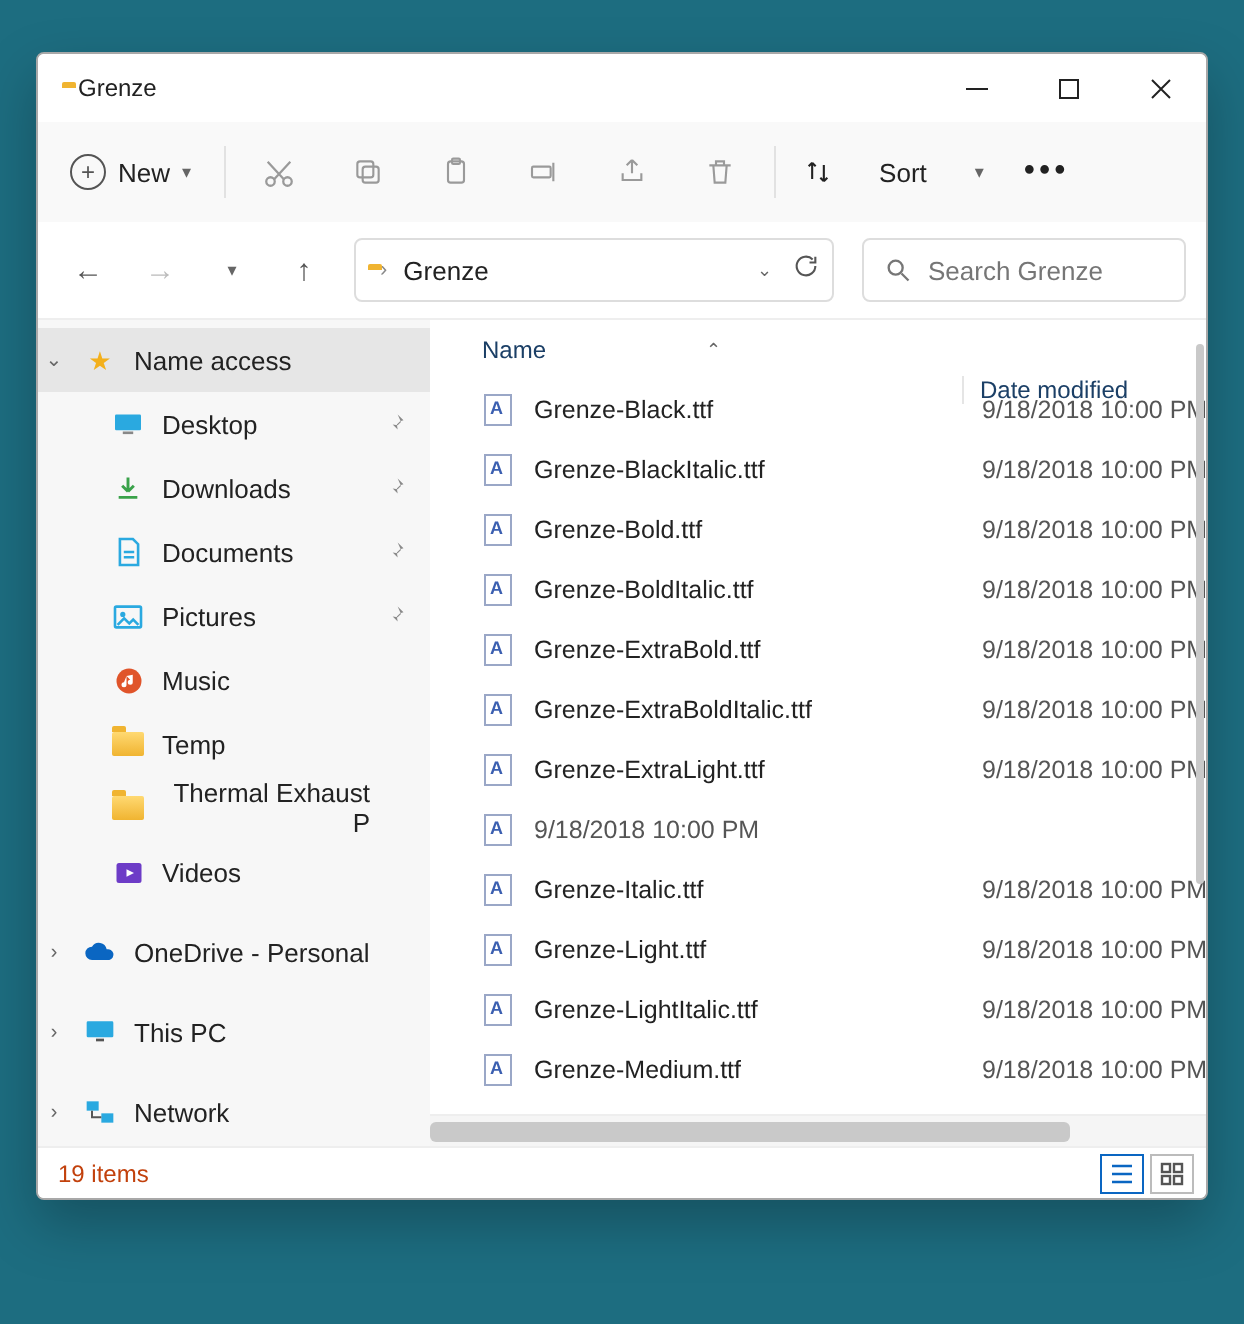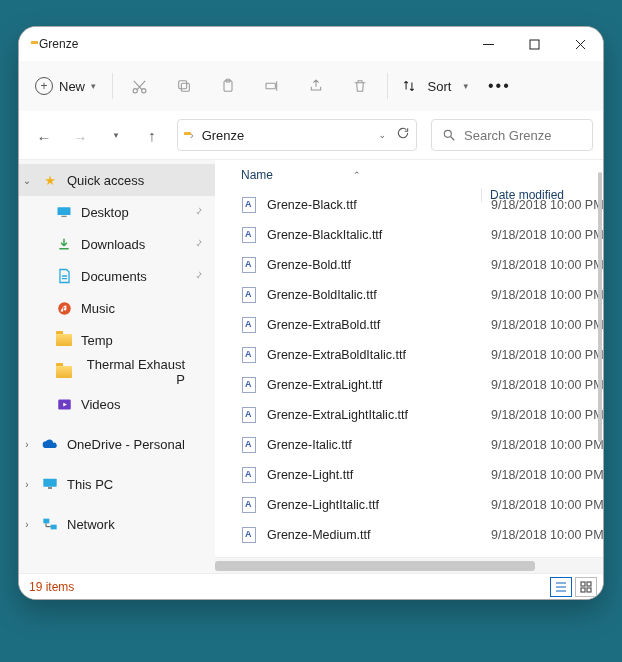--- a/index.html
+++ b/index.html
@@ -1,33 +1,33 @@
 <!DOCTYPE html>
 <html><head>
 <meta charset="utf-8">
 <style>
   * { box-sizing: border-box; margin: 0; padding: 0; font-family: "Segoe UI", -apple-system, sans-serif; }
   body { background: #1d6d80; width: 622px; height: 662px; overflow: hidden; padding: 26px 18px; }
-  .window { width: 586px; height: 574px; background: #fff; border: 1px solid #a8a8a8; border-radius: 18px; box-shadow: 0 12px 28px rgba(0,0,0,0.25); display: flex; flex-direction: column; overflow: hidden; }
+  .window { width: 586px; height: 574px; background: #fff; border: 1px solid #a8a8a8; border-radius: 4px; box-shadow: 0 12px 28px rgba(0,0,0,0.25); display: flex; flex-direction: column; overflow: hidden; }
 
   
   .titlebar { height: 34px; display: flex; align-items: center; background: #fff; }
   .title-left { display: flex; align-items: center; gap: 8px; padding-left: 12px; }
   .title-text { font-size: 12px; color: #222; }
   .title-controls { margin-left: auto; display: flex; }
   .title-btn { width: 46px; height: 34px; display: flex; align-items: center; justify-content: center; color: #222; }
   .title-btn svg { display: block; }
 
   
   .toolbar { height: 50px; display: flex; align-items: center; padding: 0 8px; background: #f9f9f9; gap: 2px; }
   .newbtn { display: flex; align-items: center; gap: 6px; padding: 6px 10px 6px 8px; border-radius: 4px; font-size: 13px; color: #222; }
   .newbtn .plus-circ { width: 18px; height: 18px; border: 1.3px solid #555; border-radius: 50%; display: flex; align-items: center; justify-content: center; font-size: 12px; line-height: 1; color: #555; }
   .tool-icon { width: 42px; height: 36px; display: flex; align-items: center; justify-content: center; color: #9a9a9a; border-radius: 4px; }
   .tool-sep { width: 1px; height: 26px; background: #e2e2e2; margin: 0 4px; }
-  .sortbtn { display: flex; align-items: center; gap: 12px; padding: 6px 8px; font-size: 13px; color: #222; }
+  .sortbtn { display: flex; align-items: center; gap: 24px; padding: 6px 8px; font-size: 13px; color: #222; }
   .morebtn { padding: 6px 10px; color: #222; font-size: 16px; letter-spacing: 2px; }
   .chev { font-size: 9px; color: #666; }
 
   
   .navbar { height: 48px; display: flex; align-items: center; padding: 0 10px; gap: 6px; background: #fff; }
   .nav-icon { width: 30px; height: 30px; display: flex; align-items: center; justify-content: center; color: #555; font-size: 15px; border-radius: 4px; }
   .crumb-box { flex: 0 0 240px; height: 32px; border: 1px solid #ddd; border-radius: 4px; display: flex; align-items: center; padding: 0 6px; gap: 6px; margin-left: 4px; }
   .crumb-text { font-size: 13px; color: #222; }
   .crumb-sep { color: #888; font-size: 11px; margin: 0 2px 0 0; }
   .crumb-right { margin-left: auto; display: flex; align-items: center; gap: 10px; color: #555; }
@@ -180,21 +180,21 @@
       <span>Search Grenze</span>
     </div>
   </div>
 
   <div class="content">
 
     <div class="sidebar">
       <div class="side-item sel group">
         <span class="exp">⌄</span>
         <span class="ic" style="color:#f3b01c">★</span>
-        <span>Quick access</span>
+        <span>Name access</span>
       </div>
       <div id="pinned-list">
           <div class="side-item sub">
             <span class="ic">
               <svg width="16" height="13" viewBox="0 0 24 20">
                 <rect x="2" y="2" width="20" height="12" rx="1" fill="#2aa9e0"></rect>
                 <rect x="8" y="15" width="8" height="2" fill="#888"></rect>
               </svg>
             </span>
             <span>Desktop</span>
@@ -214,20 +214,33 @@
               </svg></span>
           </div>
           <div class="side-item sub">
             <span class="ic">
               <svg width="13" height="16" viewBox="0 0 20 24">
                 <path d="M3 2 h10 l4 4 v16 h-14 z" fill="none" stroke="#2aa9e0" stroke-width="2"></path>
                 <path d="M6 12 h8 M6 16 h8" stroke="#2aa9e0" stroke-width="2"></path>
               </svg>
             </span>
             <span>Documents</span>
+            <span class="pin" style=""><svg width="10" height="10" viewBox="0 0 24 24" fill="#8a8a8a">
+                <path d="M14 3 l7 7 -4 1 -4 4 1 6 -3-3 -6 6 -0-0 6-6 -3-3 6 1 4-4 z"></path>
+              </svg></span>
+          </div>
+          <div class="side-item sub">
+            <span class="ic">
+              <svg width="16" height="13" viewBox="0 0 24 20">
+                <rect x="2" y="2" width="20" height="16" rx="1" fill="none" stroke="#2aa9e0" stroke-width="2"></rect>
+                <circle cx="8" cy="8" r="2" fill="#2aa9e0"></circle>
+                <path d="M4 16 l5-5 4 4 3-3 4 4" fill="none" stroke="#2aa9e0" stroke-width="2"></path>
+              </svg>
+            </span>
+            <span>Pictures</span>
             <span class="pin" style=""><svg width="10" height="10" viewBox="0 0 24 24" fill="#8a8a8a">
                 <path d="M14 3 l7 7 -4 1 -4 4 1 6 -3-3 -6 6 -0-0 6-6 -3-3 6 1 4-4 z"></path>
               </svg></span>
           </div>
           <div class="side-item sub">
             <span class="ic">
               <svg width="15" height="15" viewBox="0 0 24 24">
                 <circle cx="12" cy="12" r="10" fill="#e0542a"></circle>
                 <path d="M10 8 v7 a2 2 0 1 1 -2 -2 M10 8 l5 -1 v6 a2 2 0 1 1 -2 -2" fill="#fff"></path>
               </svg>
@@ -364,21 +377,20 @@
             <span class="f-icon">
               <span class="ttf-icon"></span>
             </span>
             <span class="f-name">Grenze-ExtraLight.ttf</span>
             <span class="f-date">9/18/2018 10:00 PM</span>
           </div>
           <div class="row">
             <span class="f-icon">
               <span class="ttf-icon"></span>
             </span>
-            <span class="f-name">Grenze-ExtraLightItalic.ttf</span>
             <span class="f-date">9/18/2018 10:00 PM</span>
           </div>
           <div class="row">
             <span class="f-icon">
               <span class="ttf-icon"></span>
             </span>
             <span class="f-name">Grenze-Italic.ttf</span>
             <span class="f-date">9/18/2018 10:00 PM</span>
           </div>
           <div class="row">

